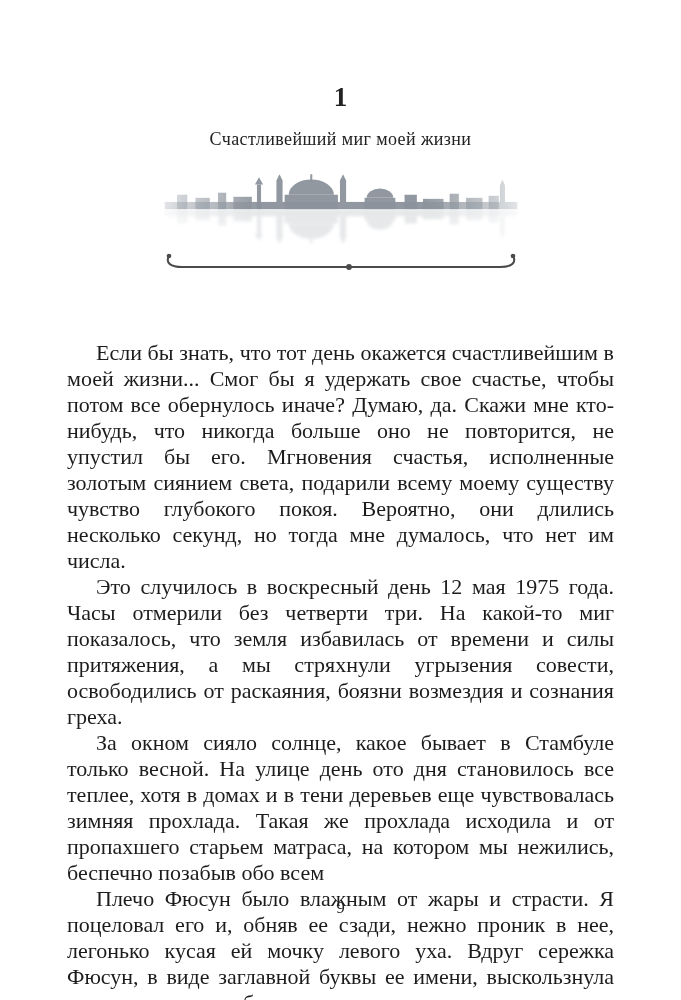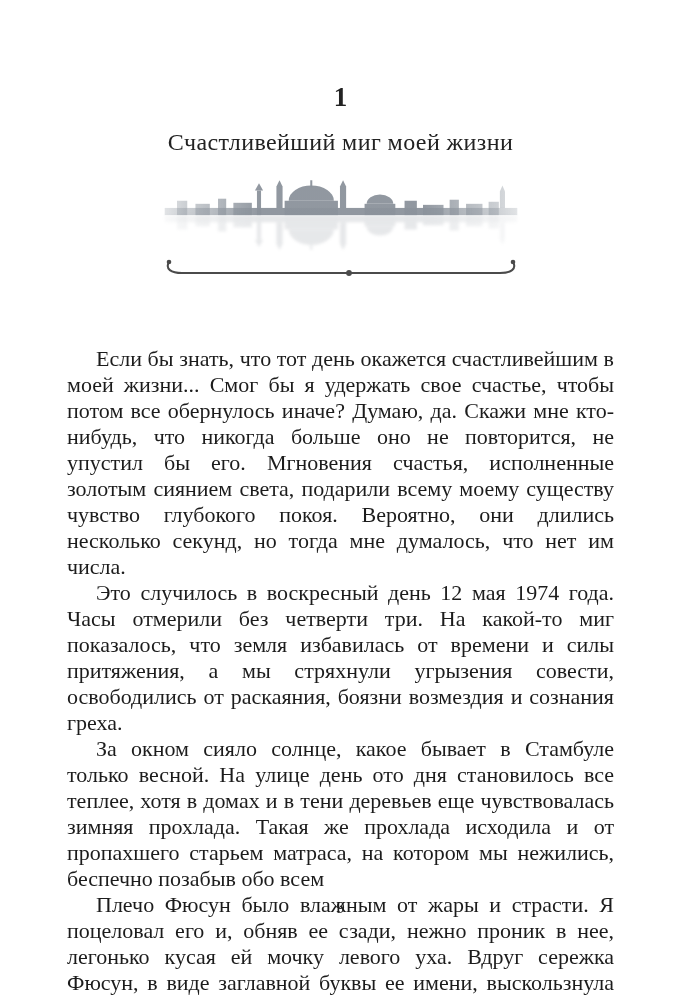--- a/index.html
+++ b/index.html
@@ -16,21 +16,21 @@
   .chapter-number {
     padding-top: 82px;
     text-align: center;
     font-size: 27px;
     font-weight: bold;
     color: #222222;
   }
   .chapter-title {
     margin-top: 16px;
     text-align: center;
-    font-size: 24px;
+    font-size: 18px;
     letter-spacing: 0.4px;
     color: #222222;
   }
   .skyline-wrap {
     margin-top: 14px;
     display: flex;
     justify-content: center;
   }
   .ornament-wrap {
     margin-top: 2px;
@@ -119,20 +119,20 @@
         <path d="M6 4 C2 11 8 15 19 15 H337 C348 15 354 11 350 4" stroke="#4b4b4b" stroke-width="2" fill="none" stroke-linecap="round"></path>
         <circle cx="6" cy="4" r="2.3" fill="#4b4b4b"></circle>
         <circle cx="350" cy="4" r="2.3" fill="#4b4b4b"></circle>
         <circle cx="186" cy="15" r="2.9" fill="#4b4b4b"></circle>
       </svg>
     </span>
   </div>
 
   <div class="body-text">
     <p>Если бы знать, что тот день окажется счастливейшим в моей жизни... Смог бы я удержать свое счастье, чтобы потом все обернулось иначе? Думаю, да. Скажи мне кто-нибудь, что никогда больше оно не повторится, не упустил бы его. Мгновения счастья, исполненные золотым сиянием света, подарили всему моему существу чувство глубокого покоя. Вероятно, они длились несколько секунд, но тогда мне думалось, что нет им числа.</p>
-    <p>Это случилось в воскресный день 12 мая 1974 года. Часы отмерили без четверти три. На какой-то миг показалось, что земля избавилась от времени и силы притяжения, а мы стряхнули угрызения совести, освободились от раскаяния, боязни возмездия и сознания греха.</p>
+    <p>Это случилось в воскресный день 12 мая 1975 года. Часы отмерили без четверти три. На какой-то миг показалось, что земля избавилась от времени и силы притяжения, а мы стряхнули угрызения совести, освободились от раскаяния, боязни возмездия и сознания греха.</p>
     <p>За окном сияло солнце, какое бывает в Стамбуле только весной. На улице день ото дня становилось все теплее, хотя в домах и в тени деревьев еще чувствовалась зимняя прохлада. Такая же прохлада исходила и от пропахшего старьем матраса, на котором мы нежились, беспечно позабыв обо всем</p>
     <p>Плечо Фюсун было влажным от жары и страсти. Я поцеловал его и, обняв ее сзади, нежно проник в нее, легонько кусая ей мочку левого уха. Вдруг сережка Фюсун, в виде заглавной буквы ее имени, выскользнула из мочки, на миг будто воспарила в воздухе и упала на голубую простыню. Но нас так захватило счастье страсти, что мы совершенно не заметили ту сережку и продолжили целоваться.</p>
   </div>
 
   <div class="page-number">9</div>
 
 </div>
 
 </body></html>

